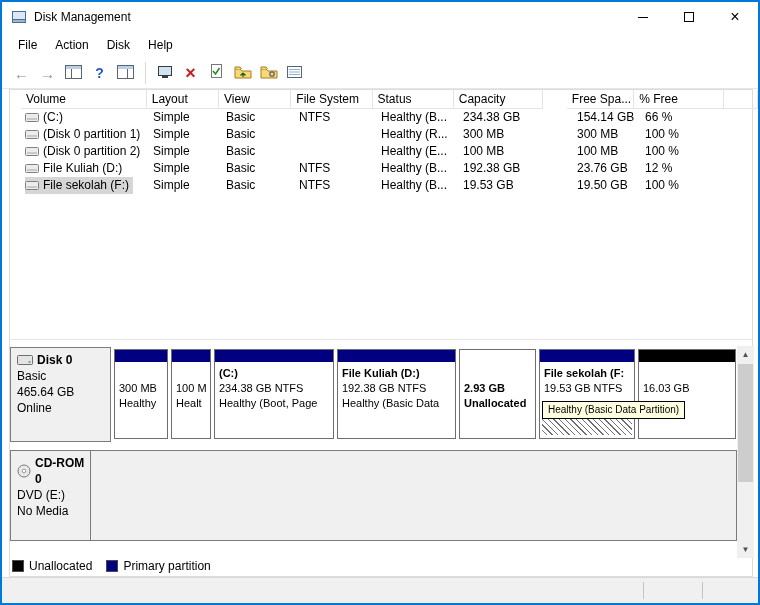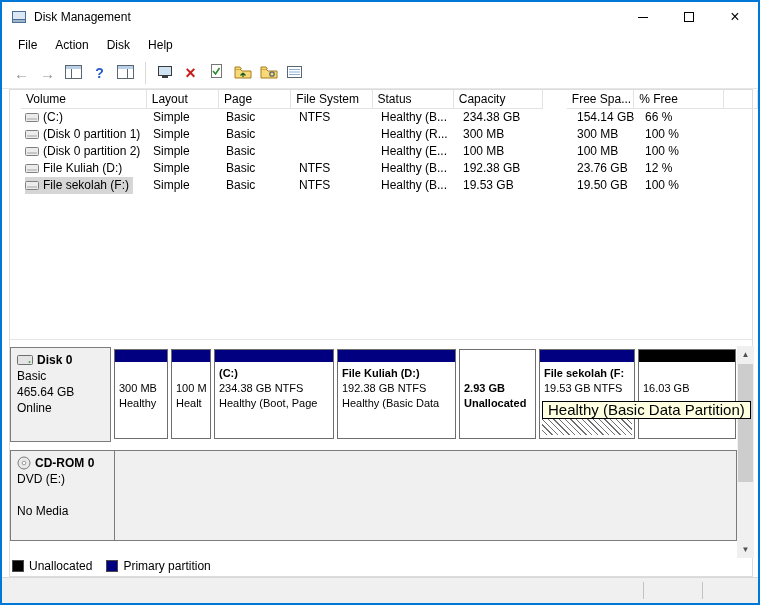--- a/index.html
+++ b/index.html
@@ -59,29 +59,29 @@
   .bar-none { background:#ffffff; }
   .pline { height:15px; line-height:15px; font-size:11px; padding:0 4px; white-space:nowrap; overflow:hidden; }
   .pl1 { font-weight:bold; margin-top:4px; }
   .pw54{width:54px;} .pw40{width:40px;} .pw120{width:120px;} .pw119{width:119px;}
   .pw77{width:77px;font-weight:bold;} .pw96{width:96px;} .pw98{width:98px;}
   .hatch { position:absolute; left:2px; right:2px; bottom:3px; height:26px;
            background:repeating-linear-gradient(45deg,#ffffff 0px,#ffffff 3px,#6f6f6f 3px,#6f6f6f 4px); }
 
   
   .tooltip { position:absolute; left:540px; top:399px; background:#ffffe1; border:1px solid #000;
-             font-size:15px; line-height:14px; padding:1px 5px; white-space:nowrap; z-index:20; }
+             font-size:10px; line-height:14px; padding:1px 5px; white-space:nowrap; z-index:20; }
 
   
   .cd-row { position:absolute; left:8px; top:448px; width:727px; height:91px; border:1px solid #7b7b7b; background:#f0f0f0; display:flex; }
-  .cd-panel { width:104px; border-right:1px solid #7b7b7b; padding:4px 0 0 6px; line-height:16px; }
+  .cd-panel { width:80px; border-right:1px solid #7b7b7b; padding:4px 0 0 6px; line-height:16px; }
   .cd-title { display:flex; align-items:center; font-weight:bold; }
   .cd-title .dsvg { margin-right:4px; display:inline-flex; }
   .cd-media { flex:1; }
-  .no-media { margin-top:16px; }
+  .no-media { }
 
   
   .legend { position:absolute; left:10px; top:557px; display:flex; align-items:center; }
   .lg-item { display:flex; align-items:center; margin-right:14px; }
   .lg-swatch { width:12px; height:12px; margin-right:5px; border:1px solid #4a4a4a; }
   .sw-unalloc { background:#000000; }
   .sw-primary { background:#000080; }
 
   
   .vscroll { position:absolute; left:735px; top:344px; width:17px; height:212px; background:#f0f0f0; }
@@ -189,21 +189,21 @@
           </svg></span>
     </div>
   </div>
 
   <div class="content-frame"></div>
 
   <div class="vol-table">
     <div class="tr th-row">
       <div class="th c0">Volume</div>
       <div class="th c1">Layout</div>
-      <div class="th c2">Page</div>
+      <div class="th c2">View</div>
       <div class="th c3">File System</div>
       <div class="th c4">Status</div>
       <div class="th c5">Capacity</div>
       <div class="th c6">Free Spa...</div>
       <div class="th c7">% Free</div>
       <div class="th c8a"></div>
       <div class="th c8"></div>
     </div>
 
     <div class="tr">

